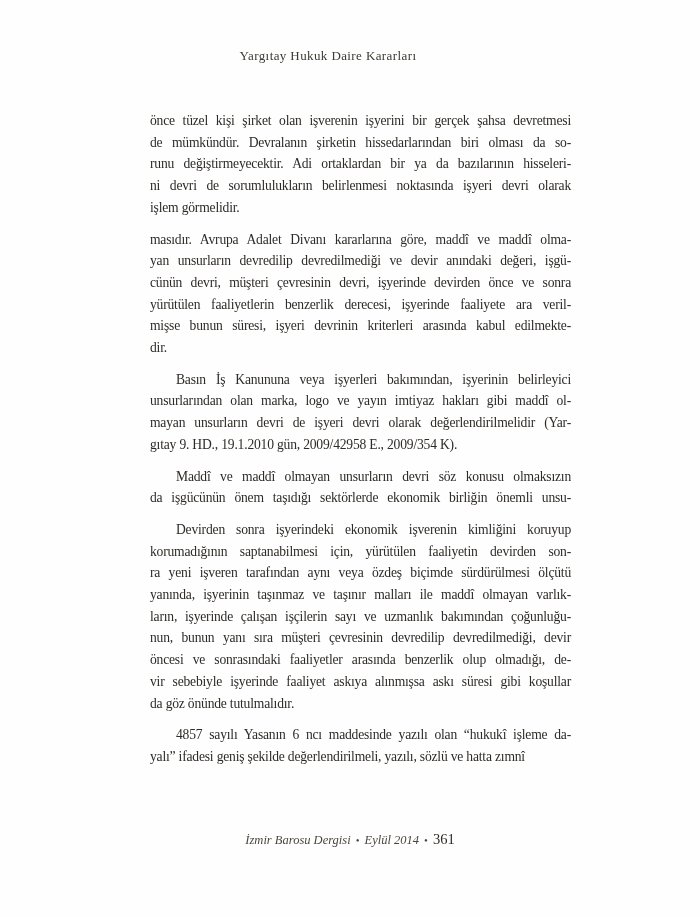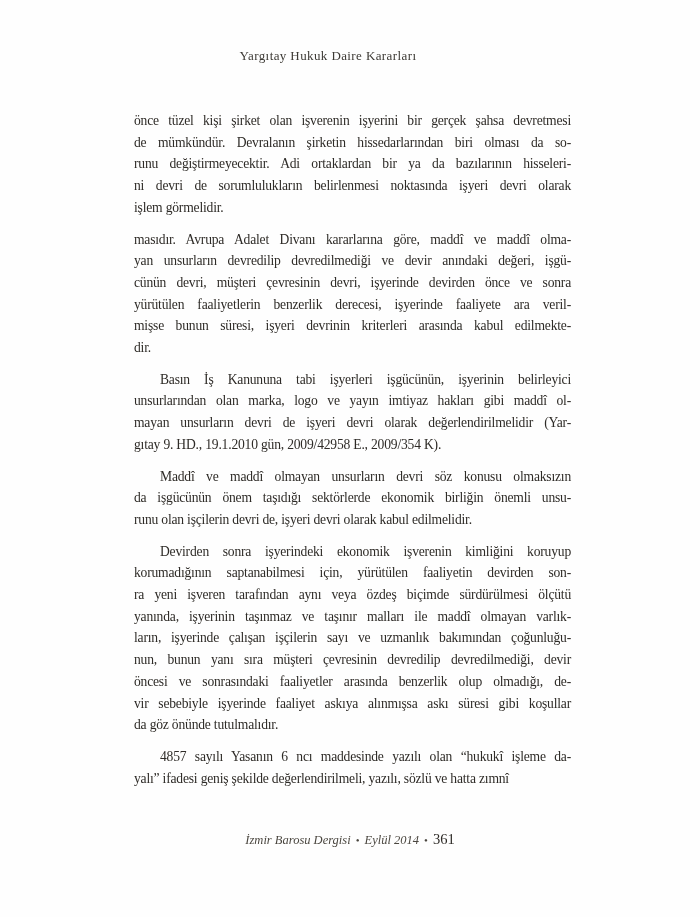--- a/index.html
+++ b/index.html
@@ -26,21 +26,21 @@
     letter-spacing: 0.4px;
     color: #3d3a35;
   }
   .body-text {
     position: absolute;
     top: 110px;
     left: 134px;
     width: 437px;
   }
   .para {
-    margin: 0 0 10px 0;
+    margin: 0 0 10px 16px;
   }
   .line {
     font-size: 13.6px;
     line-height: 21.7px;
     letter-spacing: -0.2px;
     text-align: justify;
     text-align-last: justify;
     white-space: normal;
     color: #2e2b27;
   }
@@ -92,29 +92,28 @@
       </div>
       <div class="para">
         <div class="line">masıdır. Avrupa Adalet Divanı kararlarına göre, maddî ve maddî olma-</div>
         <div class="line">yan unsurların devredilip devredilmediği ve devir anındaki değeri, işgü-</div>
         <div class="line">cünün devri, müşteri çevresinin devri, işyerinde devirden önce ve sonra</div>
         <div class="line">yürütülen faaliyetlerin benzerlik derecesi, işyerinde faaliyete ara veril-</div>
         <div class="line">mişse bunun süresi, işyeri devrinin kriterleri arasında kabul edilmekte-</div>
         <div class="line last">dir.</div>
       </div>
       <div class="para">
-        <div class="line indent">Basın İş Kanununa tabi işyerleri işgücünün, işyerinin belirleyici</div>
+        <div class="line indent">Basın İş Kanununa veya işyerleri bakımından, işyerinin belirleyici</div>
         <div class="line">unsurlarından olan marka, logo ve yayın imtiyaz hakları gibi maddî ol-</div>
         <div class="line">mayan unsurların devri de işyeri devri olarak değerlendirilmelidir (Yar-</div>
         <div class="line last">gıtay 9. HD., 19.1.2010 gün, 2009/42958 E., 2009/354 K).</div>
       </div>
       <div class="para">
         <div class="line indent">Maddî ve maddî olmayan unsurların devri söz konusu olmaksızın</div>
         <div class="line">da işgücünün önem taşıdığı sektörlerde ekonomik birliğin önemli unsu-</div>
-        <div class="line last">runu olan işçilerin devri de, işyeri devri olarak kabul edilmelidir.</div>
       </div>
       <div class="para">
         <div class="line indent">Devirden sonra işyerindeki ekonomik işverenin kimliğini koruyup</div>
         <div class="line">korumadığının saptanabilmesi için, yürütülen faaliyetin devirden son-</div>
         <div class="line">ra yeni işveren tarafından aynı veya özdeş biçimde sürdürülmesi ölçütü</div>
         <div class="line">yanında, işyerinin taşınmaz ve taşınır malları ile maddî olmayan varlık-</div>
         <div class="line">ların, işyerinde çalışan işçilerin sayı ve uzmanlık bakımından çoğunluğu-</div>
         <div class="line">nun, bunun yanı sıra müşteri çevresinin devredilip devredilmediği, devir</div>
         <div class="line">öncesi ve sonrasındaki faaliyetler arasında benzerlik olup olmadığı, de-</div>
         <div class="line">vir sebebiyle işyerinde faaliyet askıya alınmışsa askı süresi gibi koşullar</div>

